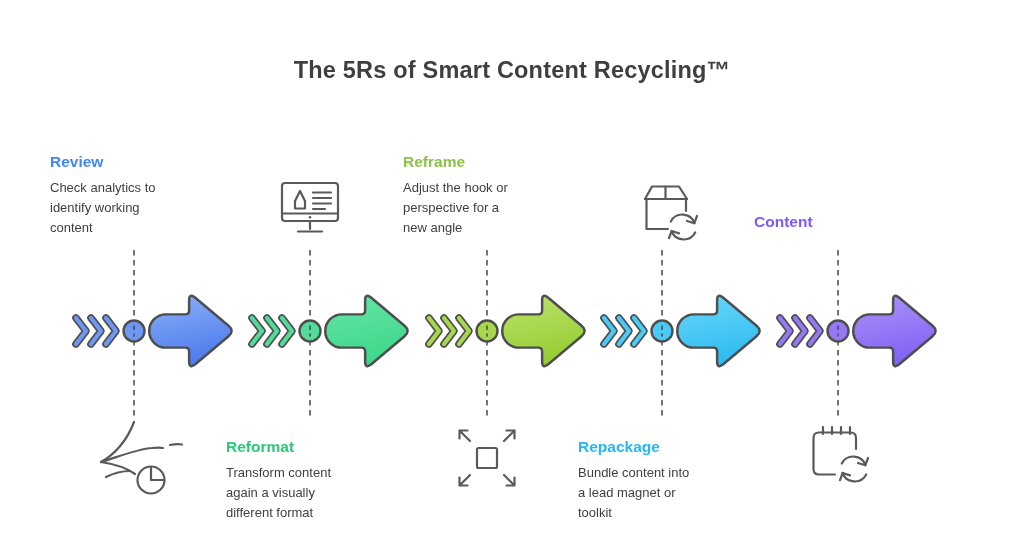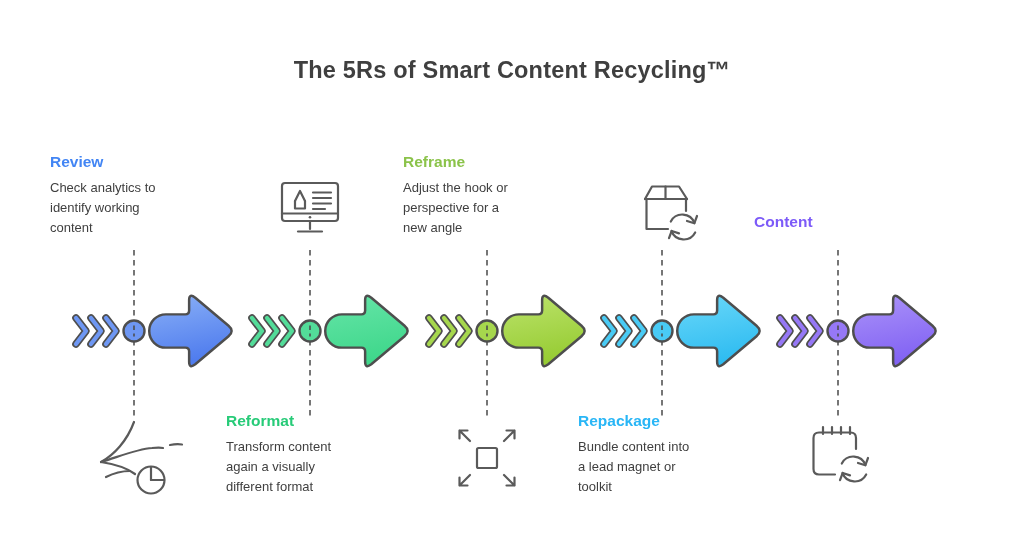--- a/index.html
+++ b/index.html
@@ -6,21 +6,21 @@
   #canvas{position:relative;width:1024px;height:560px;background:#ffffff;overflow:hidden;
           font-family:"Liberation Sans",sans-serif;border-radius:31px;}
   .title{position:absolute;top:57px;left:0;width:1024px;text-align:center;
          font-size:23.5px;font-weight:700;color:#3F3F3F;letter-spacing:.2px;}
   .stage{position:absolute;top:0;width:216px;height:560px;}
   .dashline{position:absolute;overflow:visible;}
   .dashline line{stroke:#5F5F5F;stroke-width:1.7;stroke-dasharray:5.5 4.5;}
   .band{position:absolute;left:0;top:281px;overflow:visible;}
   .txt{position:absolute;left:6px;width:204px;text-align:left;}
   .txt.top{bottom:322px;}
-  .txt.bottom{top:412px;}
+  .txt.bottom{top:438px;}
   .label{font-size:15.5px;font-weight:700;margin-bottom:7px;}
   .desc{font-size:13px;line-height:20px;color:#3F3F3F;white-space:pre-line;}
   .icon{position:absolute;overflow:visible;}
   .ic{stroke:#5A5A5A;stroke-width:2.2;fill:none;stroke-linecap:round;stroke-linejoin:round;}
   .icw{stroke:#5A5A5A;stroke-width:2.2;fill:#fff;stroke-linecap:round;stroke-linejoin:round;}
   .ck{stroke:#4E4E4E;stroke-width:7.6;fill:none;stroke-linecap:round;stroke-linejoin:round;}
   .cc{stroke-width:4.2;fill:none;stroke-linecap:round;stroke-linejoin:round;}
   .arrow{stroke:#4E4E4E;stroke-width:2.6;stroke-linejoin:round;}
   .nodedot{stroke:#4E4E4E;stroke-width:2.4;}
   .cdash{stroke:#4E4E4E;stroke-width:1.6;stroke-dasharray:4.5 3.5;}

